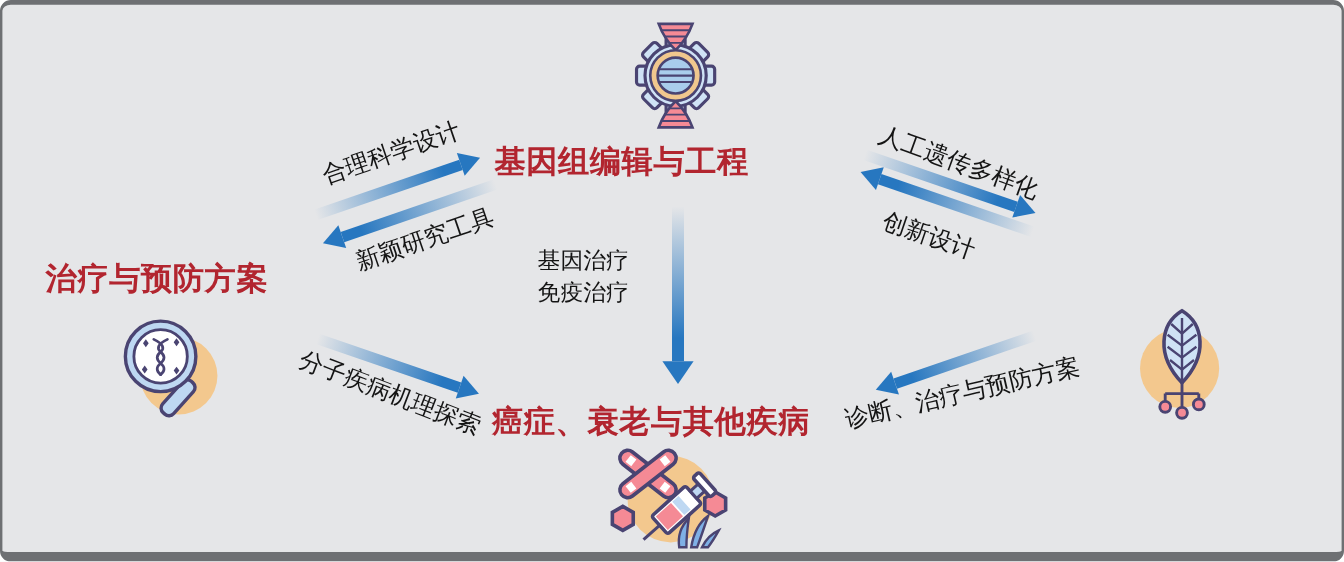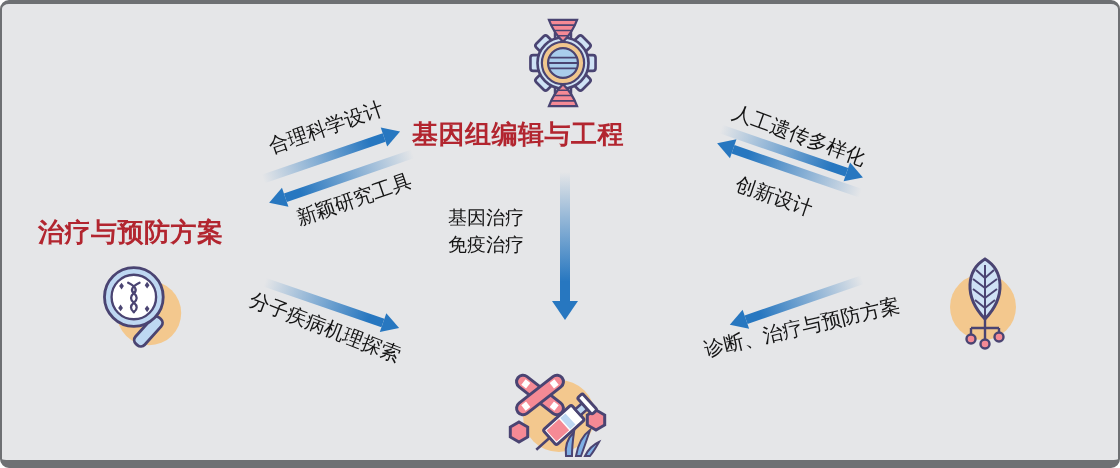--- a/index.html
+++ b/index.html
@@ -44,20 +44,21 @@
       <path d="M50,74 C56,80 62,88 66,99 L34,99 C38,88 44,80 50,74 Z" fill="#f58a95" stroke="#4a4472" stroke-width="2.5"></path>
       <path d="M36,93 L64,93 M39,87 L61,87 M44,81 L56,81" stroke="#4a4472" stroke-width="1.8"></path>
       <circle cx="50" cy="50" r="24" fill="#f0c78e" stroke="#4a4472" stroke-width="2.5"></circle>
       <circle cx="50" cy="50" r="17" fill="#a9cdec" stroke="#4a4472" stroke-width="2.5"></circle>
       <path d="M35,44 L65,44 M33,50 L67,50 M35,56 L65,56" stroke="#4a4472" stroke-width="2"></path>
     </svg>
   </div>
 
   <div class="title" style="left:410px;top:113px;width:300px;">基因组编辑与工程</div>
   <div class="title" style="left:36px;top:211px;width:210px;">治疗与预防方案</div>
+  <div class="title" style="left:408px;top:330px;width:306px;">癌症、衰老与其他疾病</div>
 
   <div class="arrow r" style="left:257px;top:141px;width:145px;transform:rotate(-19deg);">
       <div class="shaft"></div>
       <div class="head"></div>
     </div>
   <div class="arrow l" style="left:263px;top:164px;width:152px;transform:rotate(-19deg);">
       <div class="head"></div>
       <div class="shaft"></div>
     </div>
   <div class="alabel" style="left:254px;top:110px;width:140px;transform:rotate(-19deg);">合理科学设计</div>

